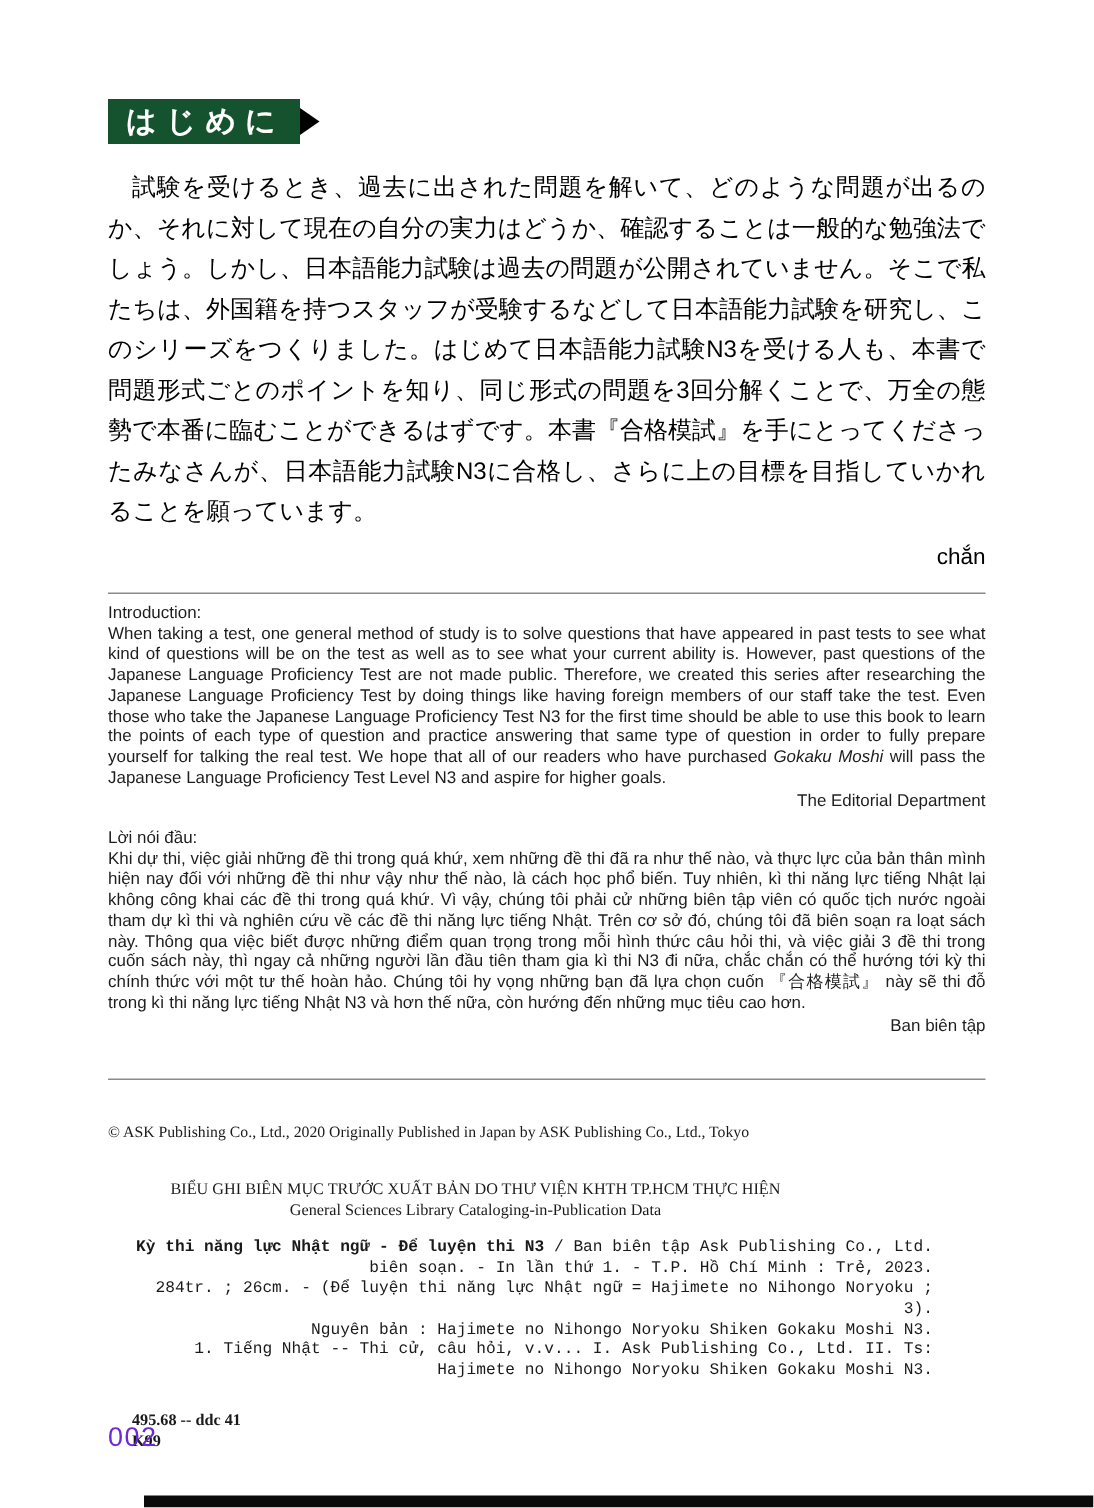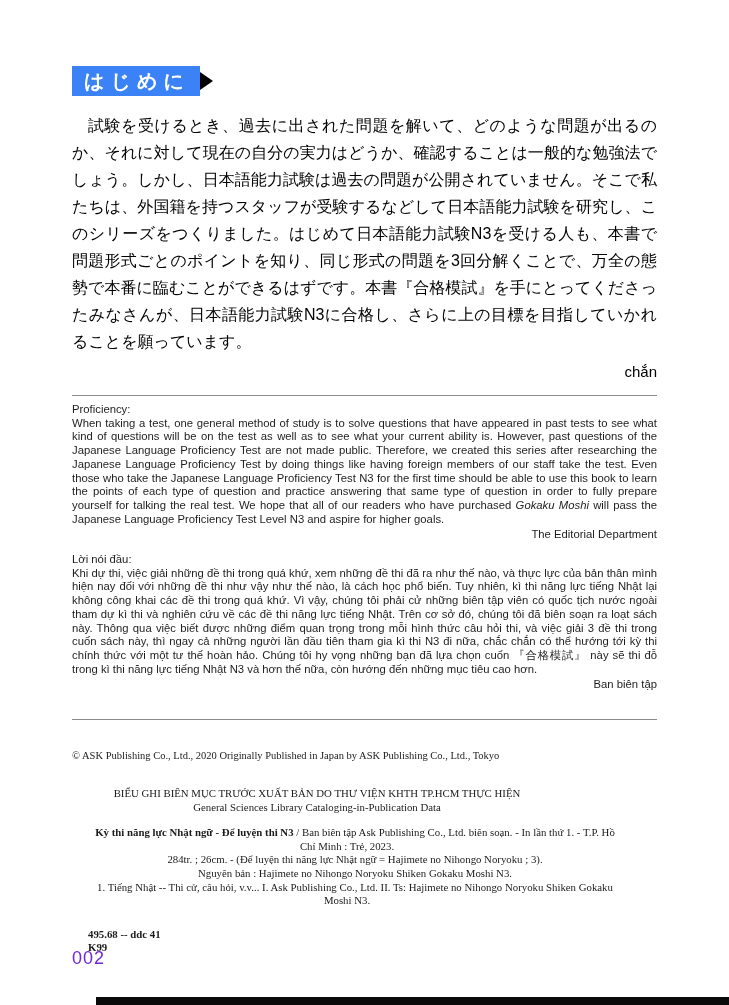--- a/index.html
+++ b/index.html
@@ -12,21 +12,21 @@
     font-family: "Liberation Sans", sans-serif;
     color: #141414;
   }
   .content { padding: 0 72px; }
 
   
   .banner {
     margin-top: 66px;
     position: relative;
     display: inline-block;
-    background: #3b82f6;
+    background: #14532d;
     color: #fff;
     font-size: 20px;
     font-weight: bold;
     letter-spacing: 6px;
     line-height: 30px;
     padding: 0 10px 0 12px;
   }
   .banner::after {
     content: "";
     position: absolute;
@@ -84,21 +84,21 @@
   .cip {
     margin-top: 26px;
     font-family: "Liberation Serif", serif;
     font-size: 10.8px;
     line-height: 13.6px;
     color: #1a1a1a;
     width: 550px;
   }
   .cip-head { text-align: center; padding-right: 60px; }
   .cip-entries { margin-top: 12px; }
-  .cip-para { text-indent: 16px; text-align: center; }
+  .cip-para { text-indent: 16px; text-align: right; font-family: Liberation Mono, monospace; }
   .cip-call {
     padding-left: 16px;
     font-weight: bold;
   }
   .cip-call-first { margin-top: 20px; }
 
   
   .page-number {
     position: absolute;
     left: 72px;
@@ -126,21 +126,21 @@
   <div class="banner">
     <span>はじめに</span>
   </div>
 
   <p class="jp-body">試験を受けるとき、過去に出された問題を解いて、どのような問題が出るのか、それに対して現在の自分の実力はどうか、確認することは一般的な勉強法でしょう。しかし、日本語能力試験は過去の問題が公開されていません。そこで私たちは、外国籍を持つスタッフが受験するなどして日本語能力試験を研究し、このシリーズをつくりました。はじめて日本語能力試験N3を受ける人も、本書で問題形式ごとのポイントを知り、同じ形式の問題を3回分解くことで、万全の態勢で本番に臨むことができるはずです。本書『合格模試』を手にとってくださったみなさんが、日本語能力試験N3に合格し、さらに上の目標を目指していかれることを願っています。</p>
   <p class="jp-sign">chắn</p>
 
   <hr class="divider">
 
   <div class="trans-section">
-    <p class="trans-head">Proficiency:</p>
+    <p class="trans-head">Introduction:</p>
     <p class="trans-body"><span>When taking a test, one general method of study is to solve questions that have appeared in past tests to see what kind of questions will be on the test as well as to see what your current ability is. However, past questions of the Japanese Language Proficiency Test are not made public. Therefore, we created this series after researching the Japanese Language Proficiency Test by doing things like having foreign members of our staff take the test. Even those who take the Japanese Language Proficiency Test N3 for the first time should be able to use this book to learn the points of each type of question and practice answering that same type of question in order to fully prepare yourself for talking the real test. We hope that all of our readers who have purchased </span><i>Gokaku Moshi</i><span> will pass the Japanese Language Proficiency Test Level N3 and aspire for higher goals.</span></p>
     <p class="trans-sign">The Editorial Department</p>
   </div>
 
   <div class="trans-section vi-section">
     <p class="trans-head">Lời nói đầu:</p>
     <p class="trans-body">Khi dự thi, việc giải những đề thi trong quá khứ, xem những đề thi đã ra như thế nào, và thực lực của bản thân mình hiện nay đối với những đề thi như vậy như thế nào, là cách học phổ biến. Tuy nhiên, kì thi năng lực tiếng Nhật lại không công khai các đề thi trong quá khứ. Vì vậy, chúng tôi phải cử những biên tập viên có quốc tịch nước ngoài tham dự kì thi và nghiên cứu về các đề thi năng lực tiếng Nhật. Trên cơ sở đó, chúng tôi đã biên soạn ra loạt sách này. Thông qua việc biết được những điểm quan trọng trong mỗi hình thức câu hỏi thi, và việc giải 3 đề thi trong cuốn sách này, thì ngay cả những người lần đầu tiên tham gia kì thi N3 đi nữa, chắc chắn có thể hướng tới kỳ thi chính thức với một tư thế hoàn hảo. Chúng tôi hy vọng những bạn đã lựa chọn cuốn 『合格模試』 này sẽ thi đỗ trong kì thi năng lực tiếng Nhật N3 và hơn thế nữa, còn hướng đến những mục tiêu cao hơn.</p>
     <p class="trans-sign">Ban biên tập</p>
   </div>
 

